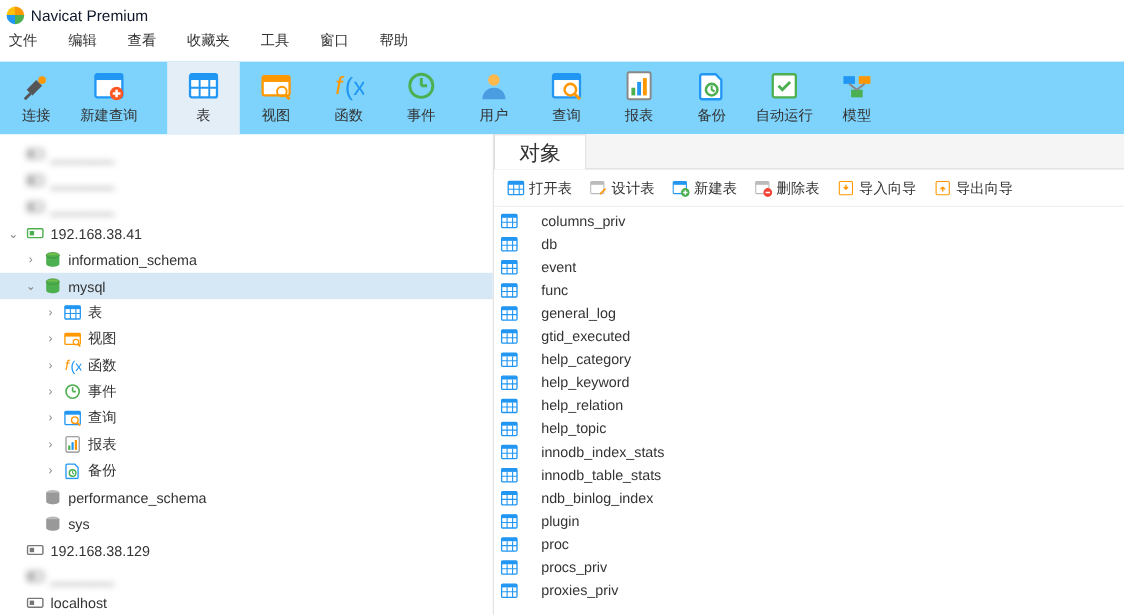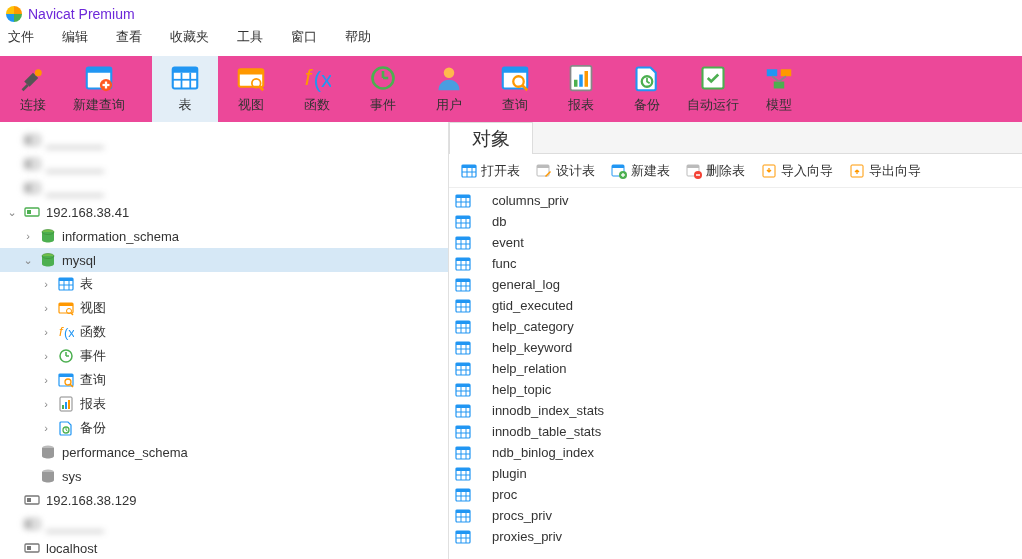--- a/index.html
+++ b/index.html
@@ -1,22 +1,22 @@
 <!DOCTYPE html>
 <html><head>
 <meta charset="utf-8">
 <style>
 *{margin:0;padding:0;box-sizing:border-box;font-family:"Microsoft YaHei","Segoe UI",sans-serif;font-size:13px;color:#333}
 body{background:#fff;width:1022px;height:559px;overflow:hidden;user-select:none}
 .title-bar{height:28px;display:flex;align-items:center;padding-left:6px;gap:6px}
 .logo{width:16px;height:16px;border-radius:50%;background:conic-gradient(#ff9800 0 90deg,#4caf50 90deg 180deg,#2196f3 180deg 270deg,#ffc107 270deg 360deg)}
-.title-text{color:#6d28d9;font-size:14px}
+.title-text{color:#0f172a;font-size:14px}
 .menu-bar{height:28px;display:flex;padding-left:8px;gap:28px;font-size:14px;color:#444}
 .menu-item{cursor:default}
-.toolbar{height:66px;display:flex;align-items:stretch;background:#ec4899}
+.toolbar{height:66px;display:flex;align-items:stretch;background:#7dd3fc}
 .tool-btn{width:66px;display:flex;flex-direction:column;align-items:center;justify-content:center;gap:4px;font-size:13px;cursor:default}
 .tool-btn.active{background:#e3eef7}
 .tool-label{font-size:13px;color:#333}
 .gap{width:20px}
 .main{display:flex;height:437px}
 .sidebar{width:448px;overflow:hidden;padding-top:6px}
 .tree-row{height:24px;display:flex;align-items:center;gap:6px;padding-left:6px}
 .tree-row.lvl1{padding-left:6px}
 .tree-row.lvl2{padding-left:22px}
 .tree-row.lvl3{padding-left:40px}

